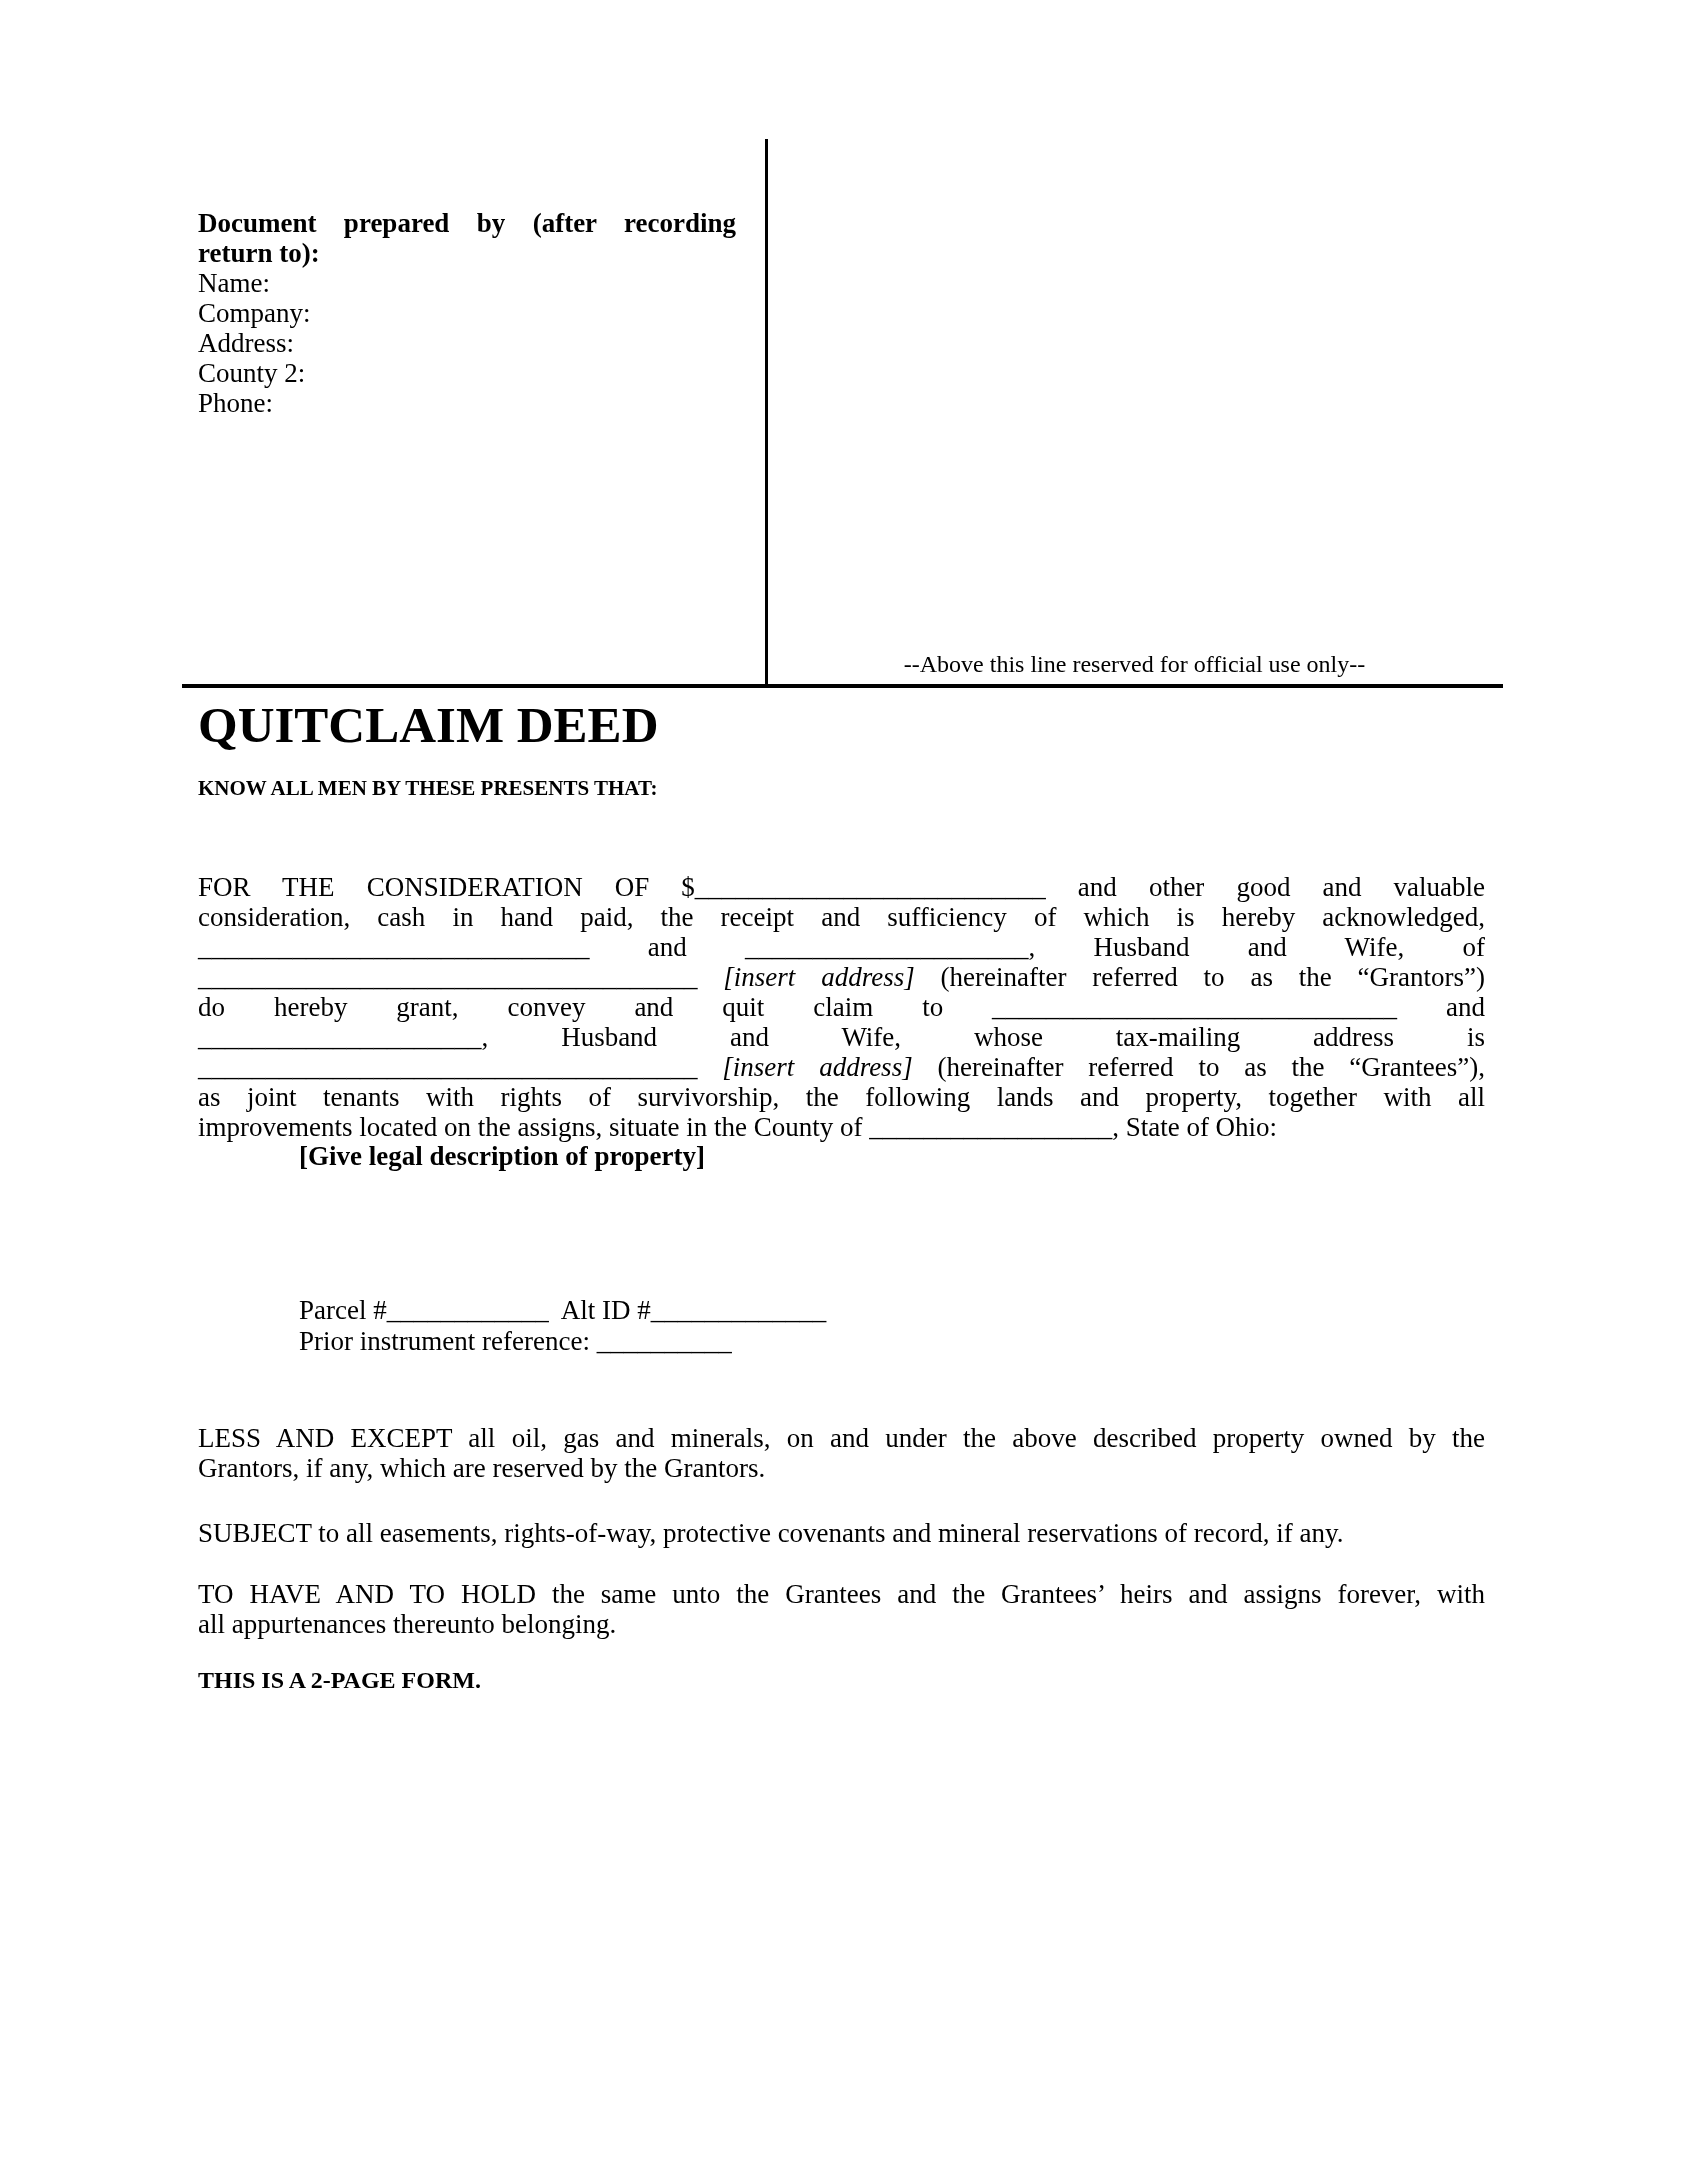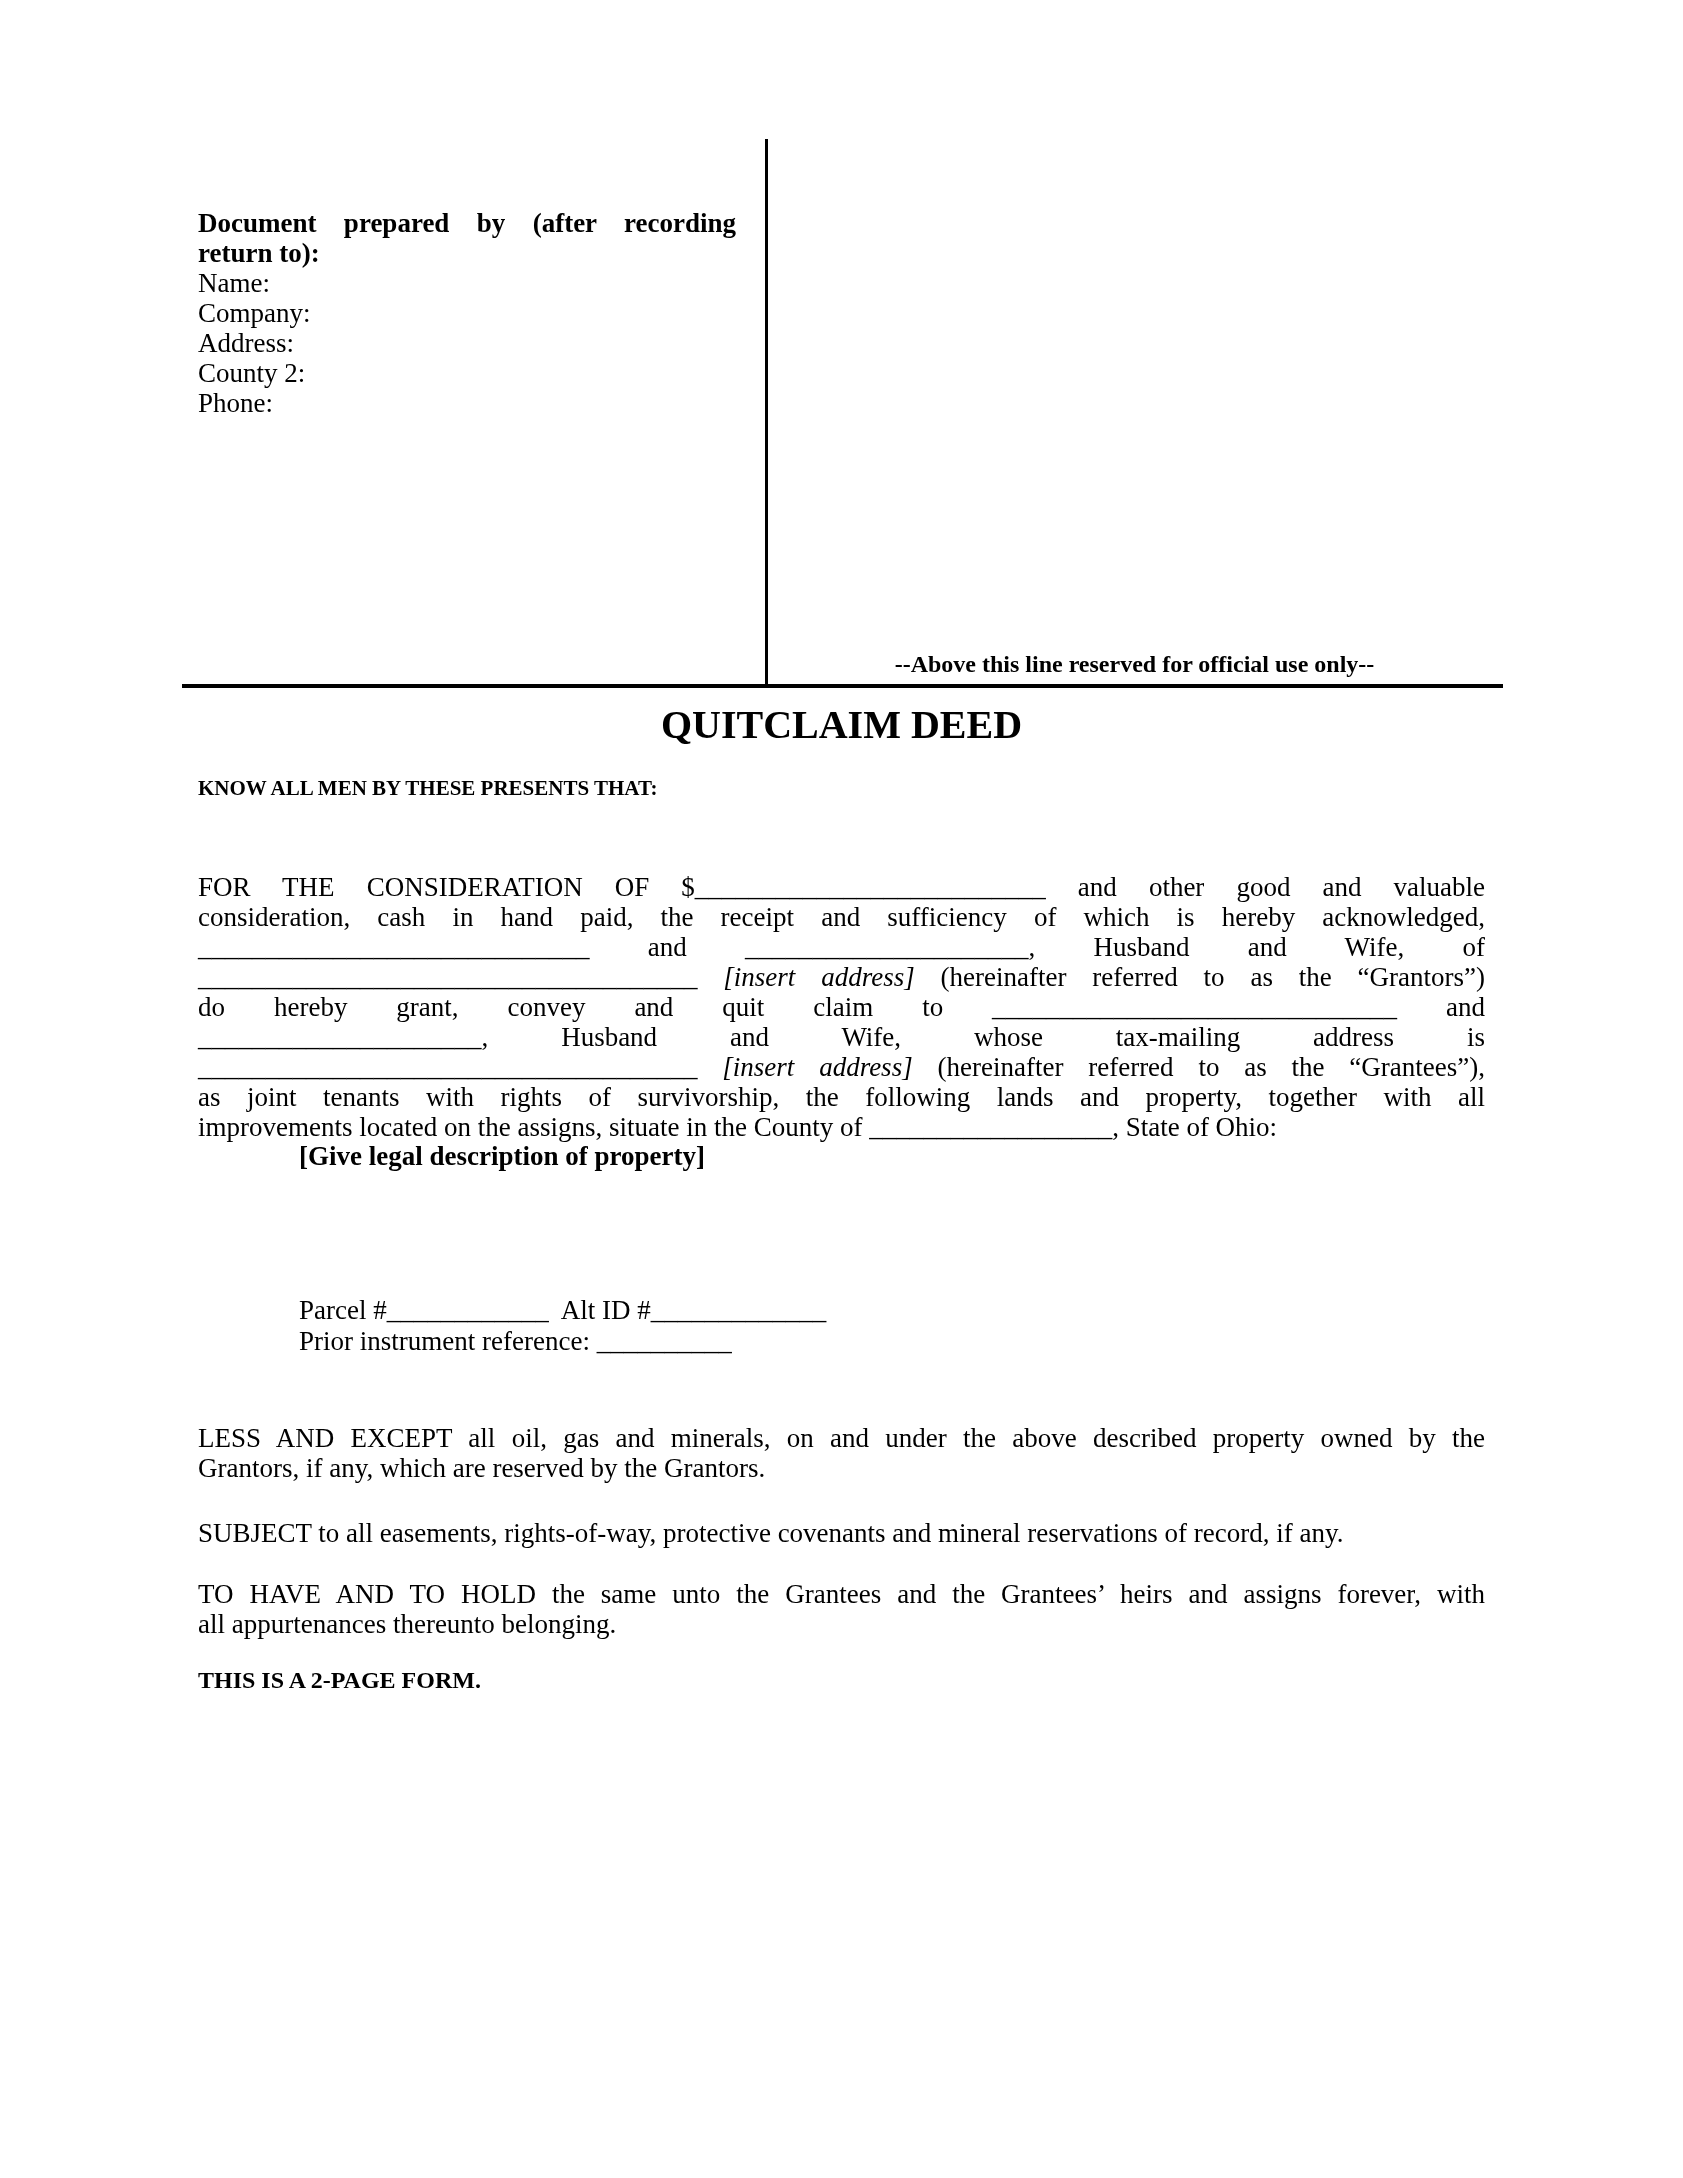--- a/index.html
+++ b/index.html
@@ -42,38 +42,38 @@
     left:765px; top:139px;
     width:3px; height:548px;
     background:var(--ink);
   }
   
   .official{
     position:absolute;
     left:766px; top:649px;
     width:737px;
     text-align:center;
-    font-weight:bold;
+    font-weight:normal;
     font-size:24px;
     line-height:30px;
   }
   
   .hrule{
     position:absolute;
     left:182px; top:684px;
     width:1321px; height:4px;
     background:var(--ink);
   }
   .title{
     position:absolute;
     left:198px; top:701px;
     width:1287px;
     margin:0;
-    text-align:center;
-    font-size:40px;
+    text-align:left;
+    font-size:51px;
     font-weight:bold;
     line-height:48px;
   }
   .know{
     position:absolute;
     left:198px; top:773px;
     width:1287px;
     font-weight:bold;
     font-size:21px;
     line-height:31px;

